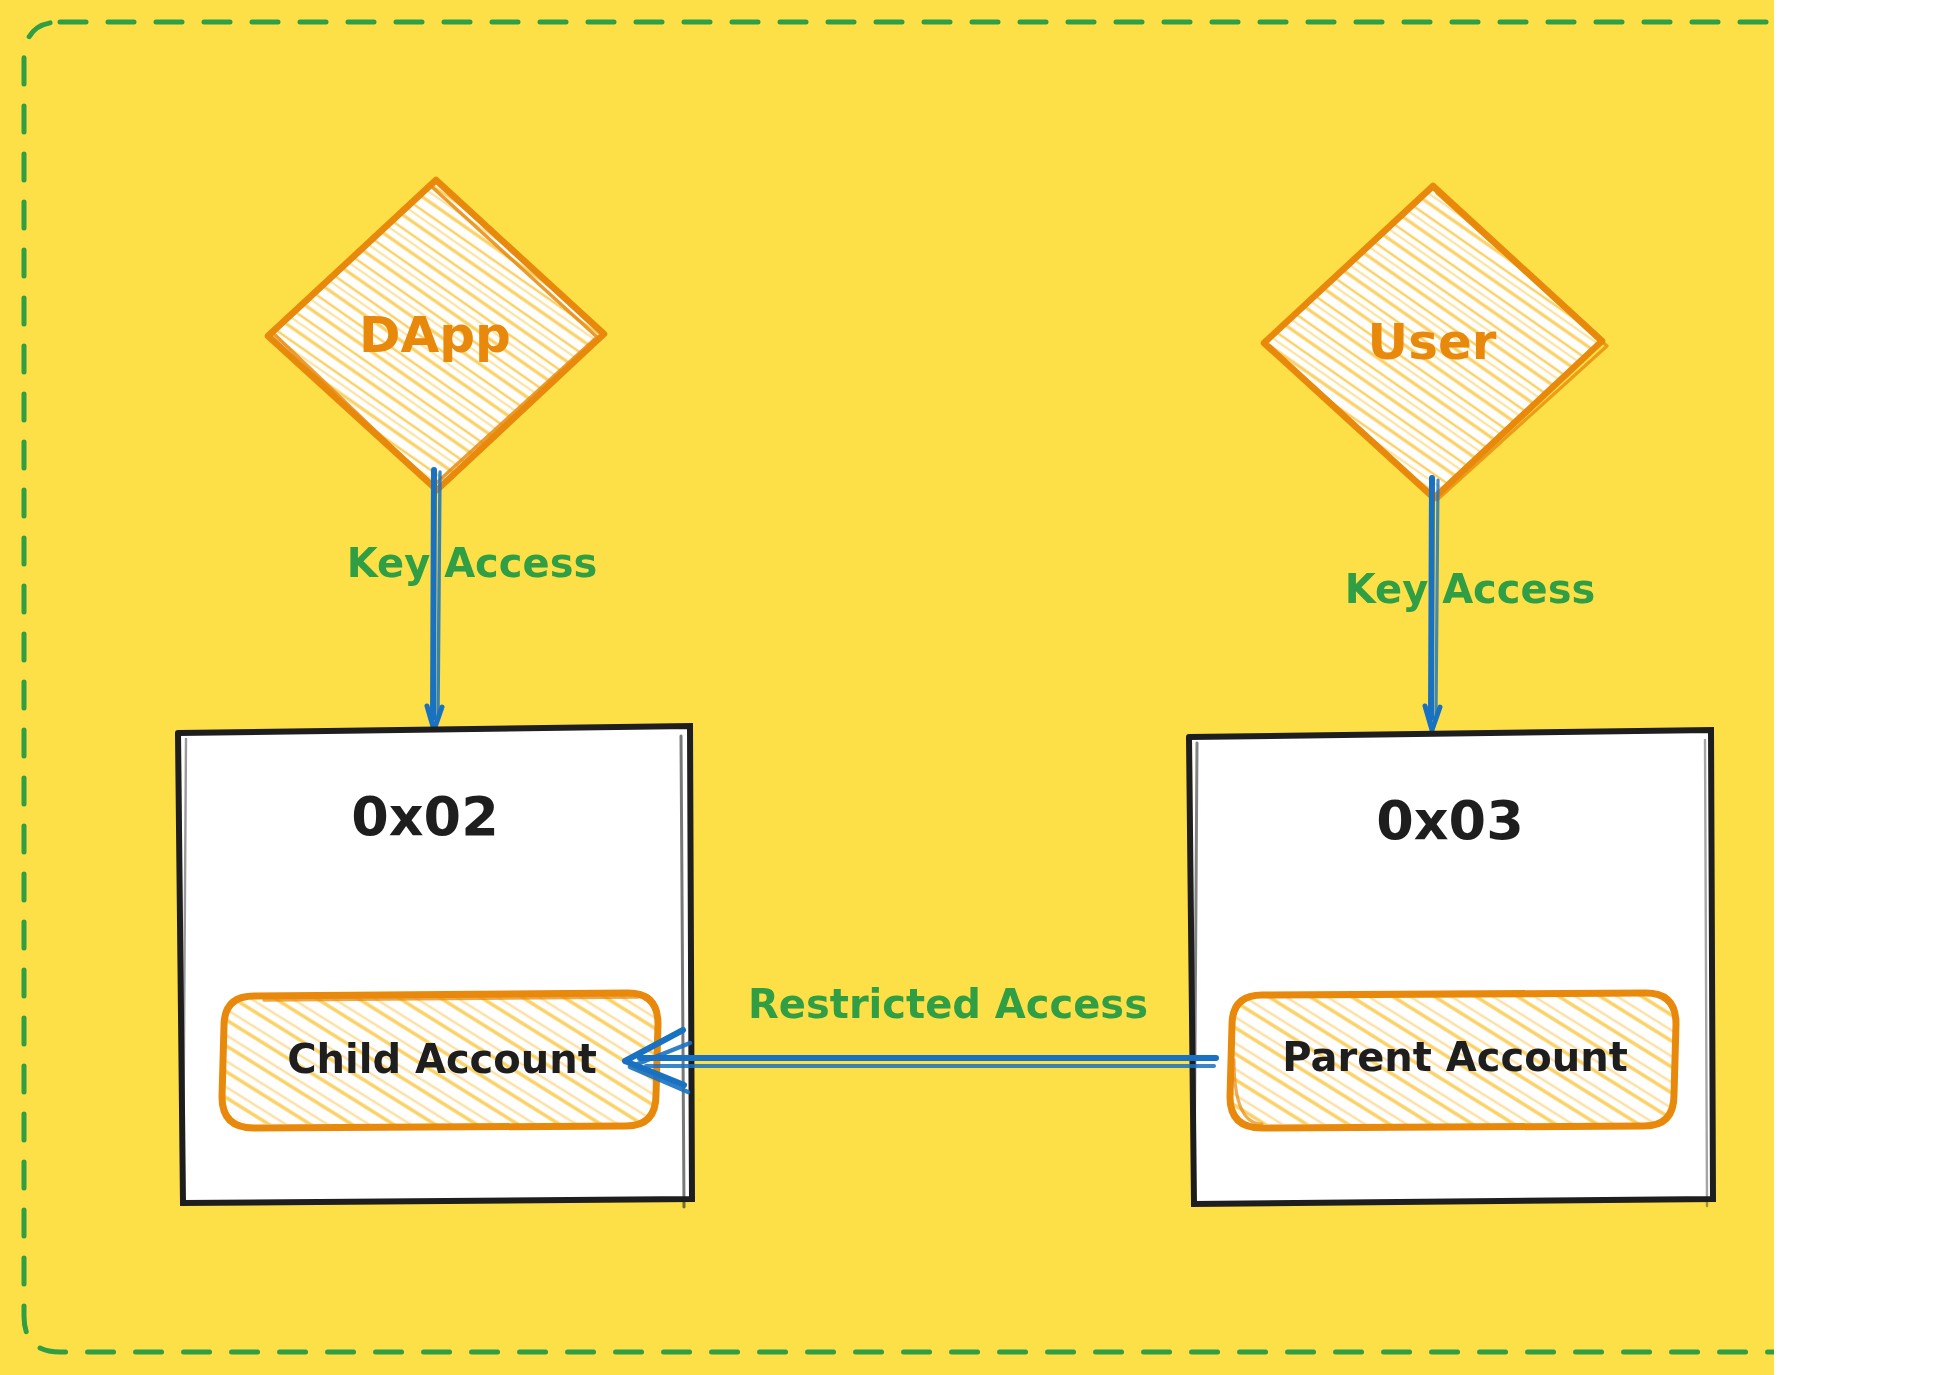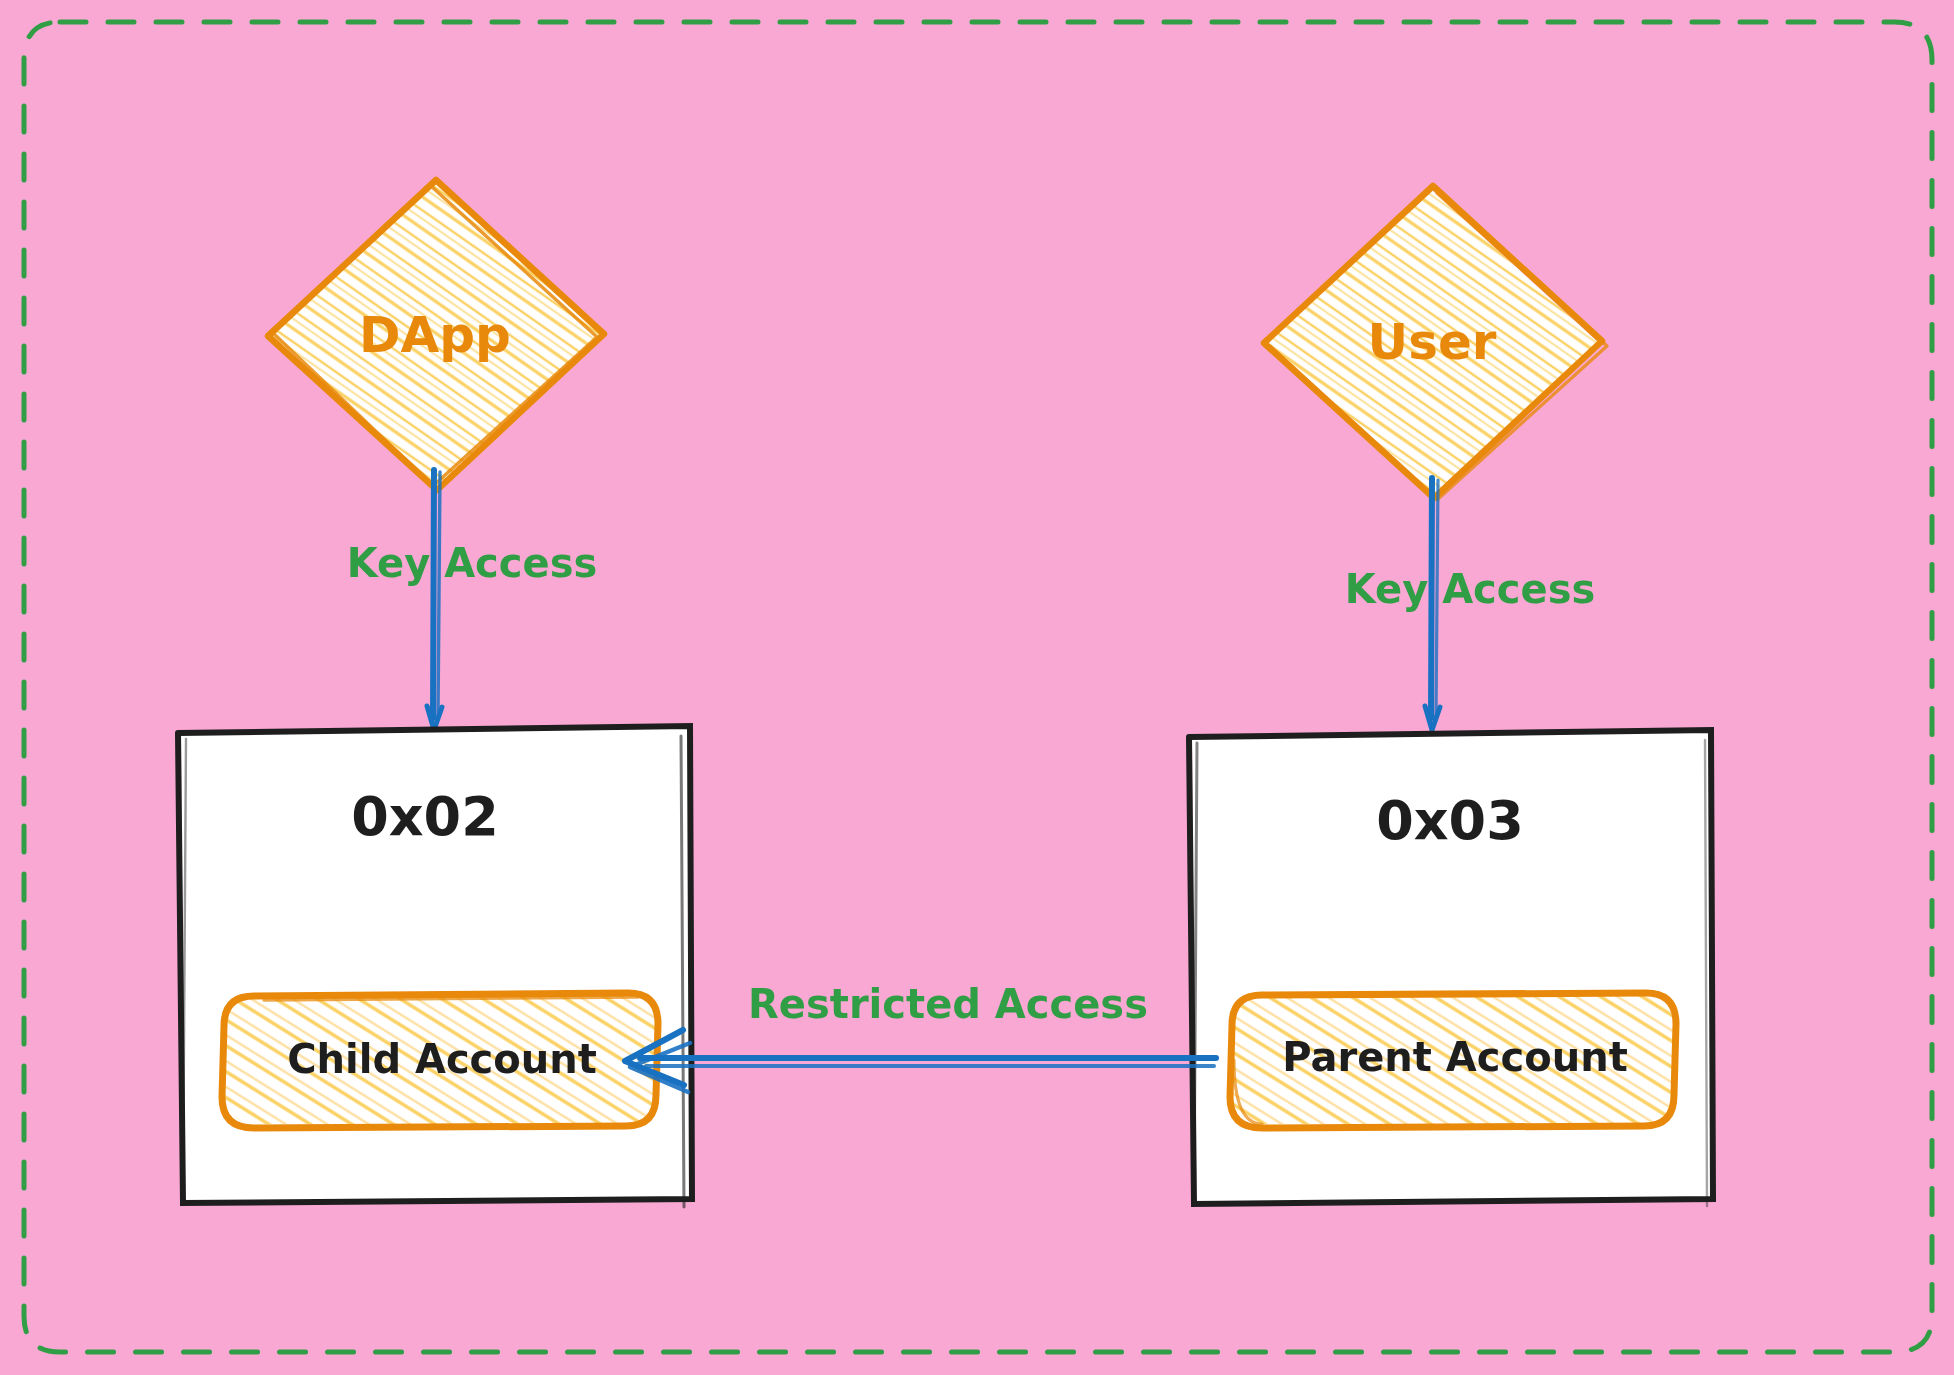--- a/index.html
+++ b/index.html
@@ -5,23 +5,23 @@
   html, body {
     margin: 0;
     padding: 0;
     background: #ffffff;
   }
   body {
     font-family: "DejaVu Sans", sans-serif;
   }
   #canvas {
     position: relative;
-    width: 1954px;
+    width: 1774px;
     height: 1375px;
-    background: #f9a8d4;
+    background: #fde047;
     overflow: hidden;
   }
   #canvas svg.layer {
     position: absolute;
     top: 0;
     left: 0;
     width: 1954px;
     height: 1375px;
   }
   .sketch-text {

